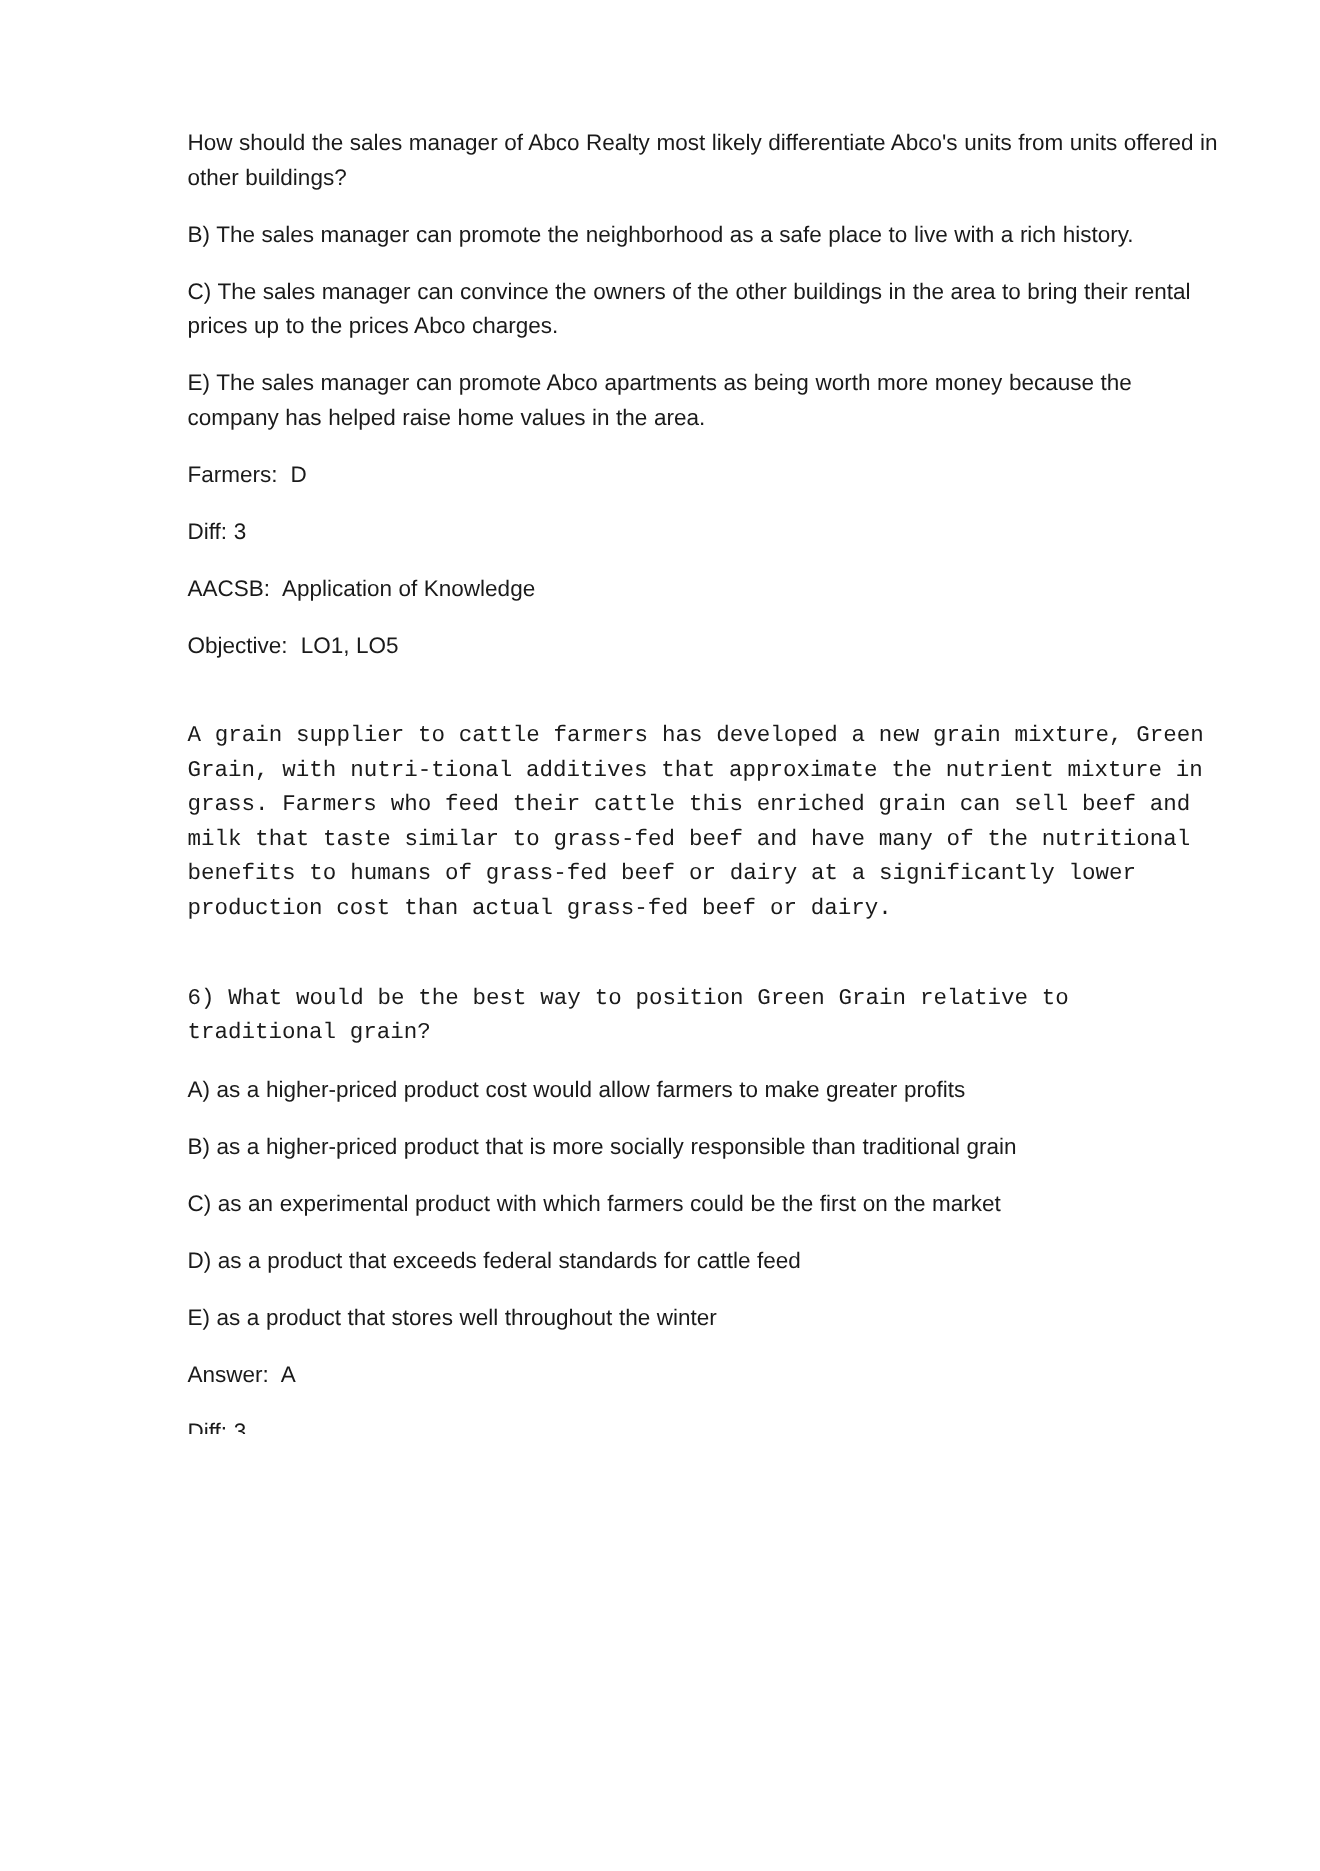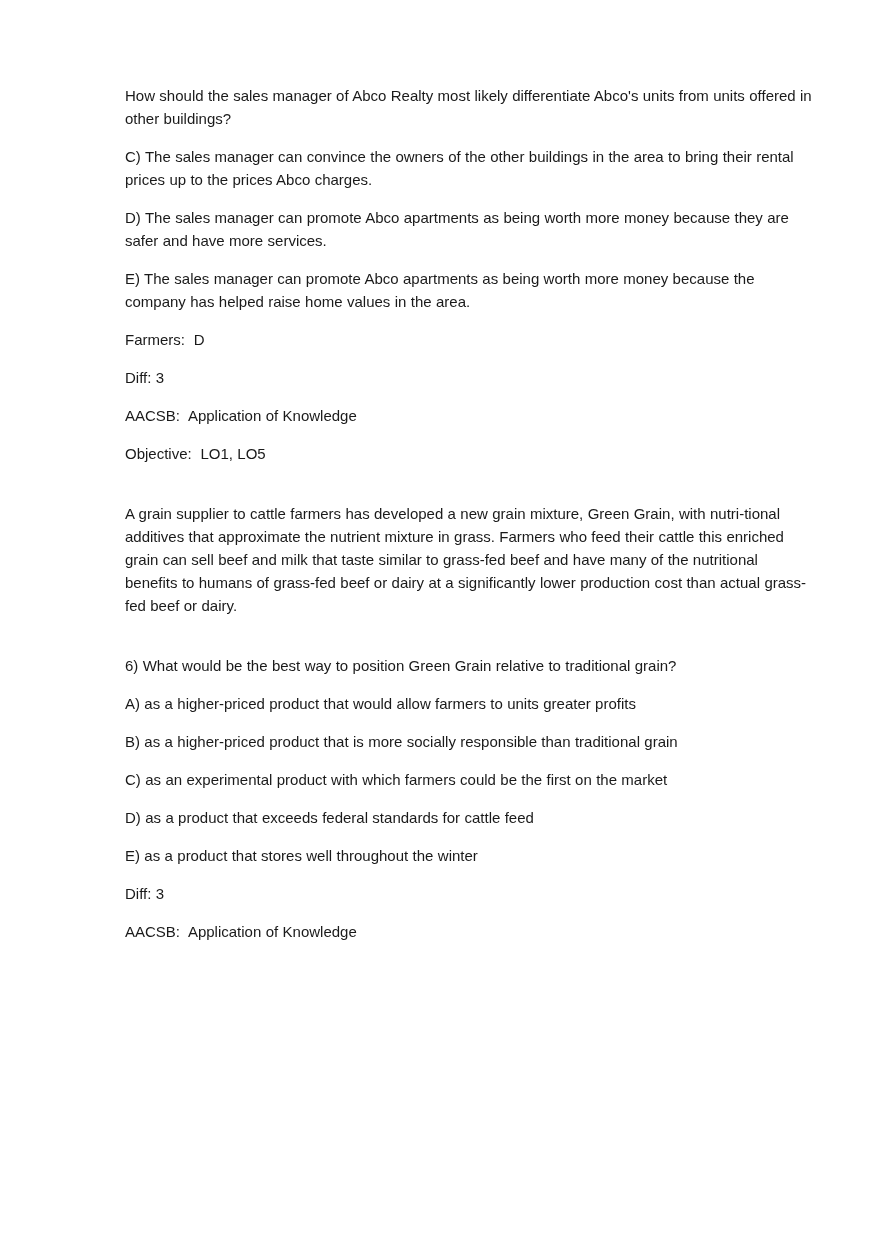--- a/index.html
+++ b/index.html
@@ -23,39 +23,41 @@
   .doc-par {
     margin: 0 0 15px 0;
     font-size: 15px;
     line-height: 23px;
     color: #1a1a1a;
     white-space: pre-wrap;
     word-spacing: 0.2px;
   }
   .gap-before {
     margin-top: 37px;
+    font-family: Liberation Mono, monospace;
   }
 </style>
 </head>
 <body>
 
 <div class="page">
   <div id="doc-content">
       <p class="doc-par">How should the sales manager of Abco Realty most likely differentiate Abco's units from units offered in other buildings?</p>
+      <p class="doc-par">B) The sales manager can promote the neighborhood as a safe place to live with a rich history.</p>
       <p class="doc-par">C) The sales manager can convince the owners of the other buildings in the area to bring their rental prices up to the prices Abco charges.</p>
-      <p class="doc-par">D) The sales manager can promote Abco apartments as being worth more money because they are safer and have more services.</p>
       <p class="doc-par">E) The sales manager can promote Abco apartments as being worth more money because the company has helped raise home values in the area.</p>
       <p class="doc-par">Farmers:  D</p>
       <p class="doc-par">Diff: 3</p>
       <p class="doc-par">AACSB:  Application of Knowledge</p>
       <p class="doc-par">Objective:  LO1, LO5</p>
       <p class="doc-par gap-before">A grain supplier to cattle farmers has developed a new grain mixture, Green Grain, with nutri-tional additives that approximate the nutrient mixture in grass. Farmers who feed their cattle this enriched grain can sell beef and milk that taste similar to grass-fed beef and have many of the nutritional benefits to humans of grass-fed beef or dairy at a significantly lower production cost than actual grass-fed beef or dairy.</p>
       <p class="doc-par gap-before">6) What would be the best way to position Green Grain relative to traditional grain?</p>
-      <p class="doc-par">A) as a higher-priced product that would allow farmers to units greater profits</p>
+      <p class="doc-par">A) as a higher-priced product cost would allow farmers to make greater profits</p>
       <p class="doc-par">B) as a higher-priced product that is more socially responsible than traditional grain</p>
       <p class="doc-par">C) as an experimental product with which farmers could be the first on the market</p>
       <p class="doc-par">D) as a product that exceeds federal standards for cattle feed</p>
       <p class="doc-par">E) as a product that stores well throughout the winter</p>
+      <p class="doc-par">Answer:  A</p>
       <p class="doc-par">Diff: 3</p>
       <p class="doc-par">AACSB:  Application of Knowledge</p>
       <p class="doc-par">Objective:  LO1, LO3, LO5</p>
     </div>
 </div>
 
 </body></html>

